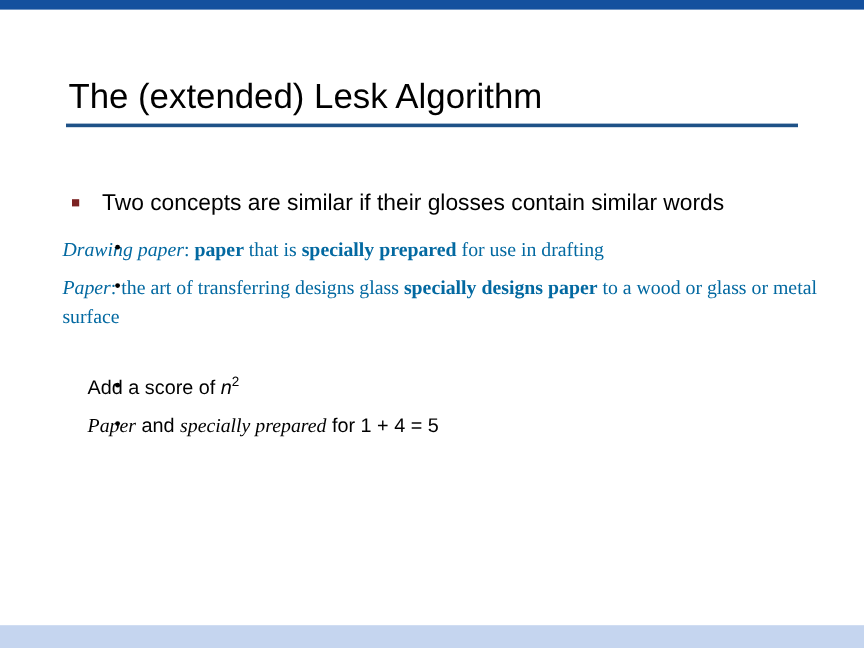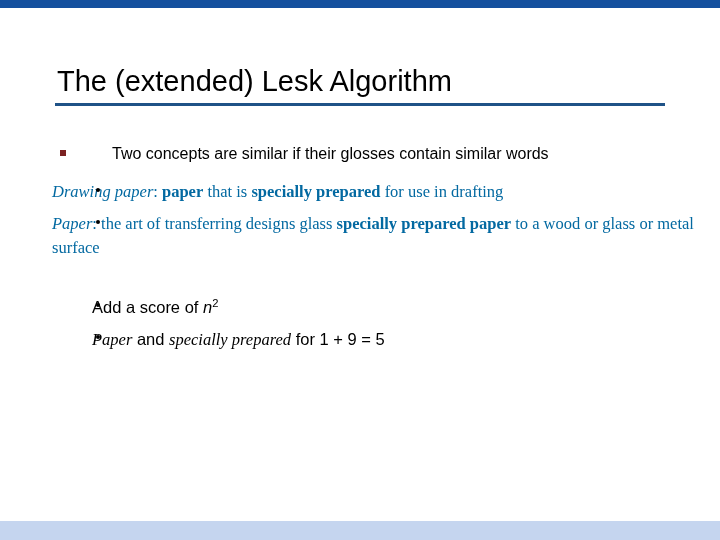--- a/index.html
+++ b/index.html
@@ -57,24 +57,24 @@
   }
   
   .body-area {
     position: absolute;
     left: 0;
     top: 140px;
     width: 720px;
   }
   .lvl1 {
     position: relative;
-    padding-left: 112px;
-    margin: 0 0 0 0;
+    padding-left: 85px;
+    margin: 16px 0 0 0;
     font-family: "Liberation Sans", sans-serif;
-    font-size: 16px;
+    font-size: 19px;
     line-height: 28px;
     color: #000000;
   }
   .lvl1 .marker {
     position: absolute;
     left: 60px;
     top: 10px;
     width: 6px;
     height: 6px;
     background: #7B2222;
@@ -91,21 +91,21 @@
     position: absolute;
     left: 96px;
     top: 8px;
     width: 4px;
     height: 4px;
     border-radius: 50%;
     background: #000000;
   }
   .lvl2-sans {
     position: relative;
-    padding-left: 92px;
+    padding-left: 73px;
     font-family: "Liberation Sans", sans-serif;
     font-size: 16.5px;
     line-height: 26px;
     color: #000000;
   }
   .lvl2-sans .marker {
     position: absolute;
     left: 96px;
     top: 9px;
     width: 4px;
@@ -147,37 +147,37 @@
 
     <div class="lvl2">
       <span class="marker"></span>
       <i class="ser">Drawing paper</i><span class="ser">: </span><b class="ser">paper</b><span class="ser"> that is </span><b class="ser">specially prepared</b><span class="ser"> for use in drafting</span>
     </div>
 
     <div class="gap-2"></div>
 
     <div class="lvl2">
       <span class="marker"></span>
-      <i class="ser">Paper</i><span class="ser">: </span><span class="ser">the art of transferring designs glass </span><b class="ser">specially prepared paper</b><span class="ser"> to a wood or glass or metal surface</span>
+      <i class="ser">Paper</i><span class="ser">: </span><span class="ser">the art of transferring designs glass </span><b class="ser">specially designs paper</b><span class="ser"> to a wood or glass or metal surface</span>
     </div>
 
     <div class="gap-3"></div>
 
 
     <div class="gap-4"></div>
 
     <div class="lvl2-sans">
       <span class="marker"></span>
       <span class="sans">Add a score of </span><i class="sans">n</i><sup>2</sup>
     </div>
 
     <div class="gap-5"></div>
 
     <div class="lvl2-sans">
       <span class="marker"></span>
-      <i class="ser">Paper</i><span class="sans"> and </span><i class="ser">specially prepared</i><span class="sans"> for 1 + 9 = 5</span>
+      <i class="ser">Paper</i><span class="sans"> and </span><i class="ser">specially prepared</i><span class="sans"> for 1 + 4 = 5</span>
     </div>
 
   </div>
 
   <div class="bottom-band"></div>
 
 </div>
 
 </body></html>

